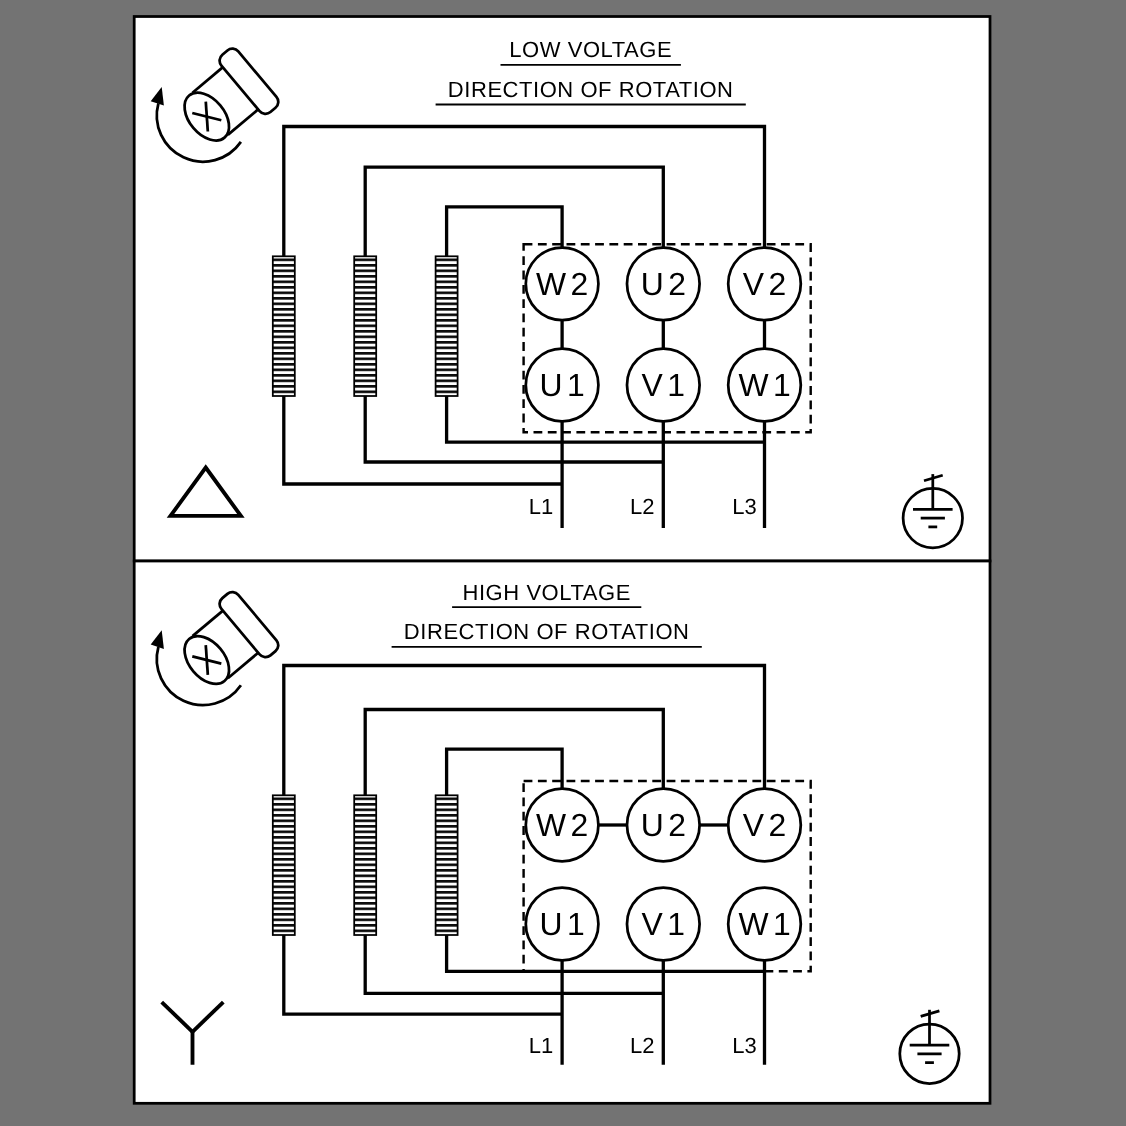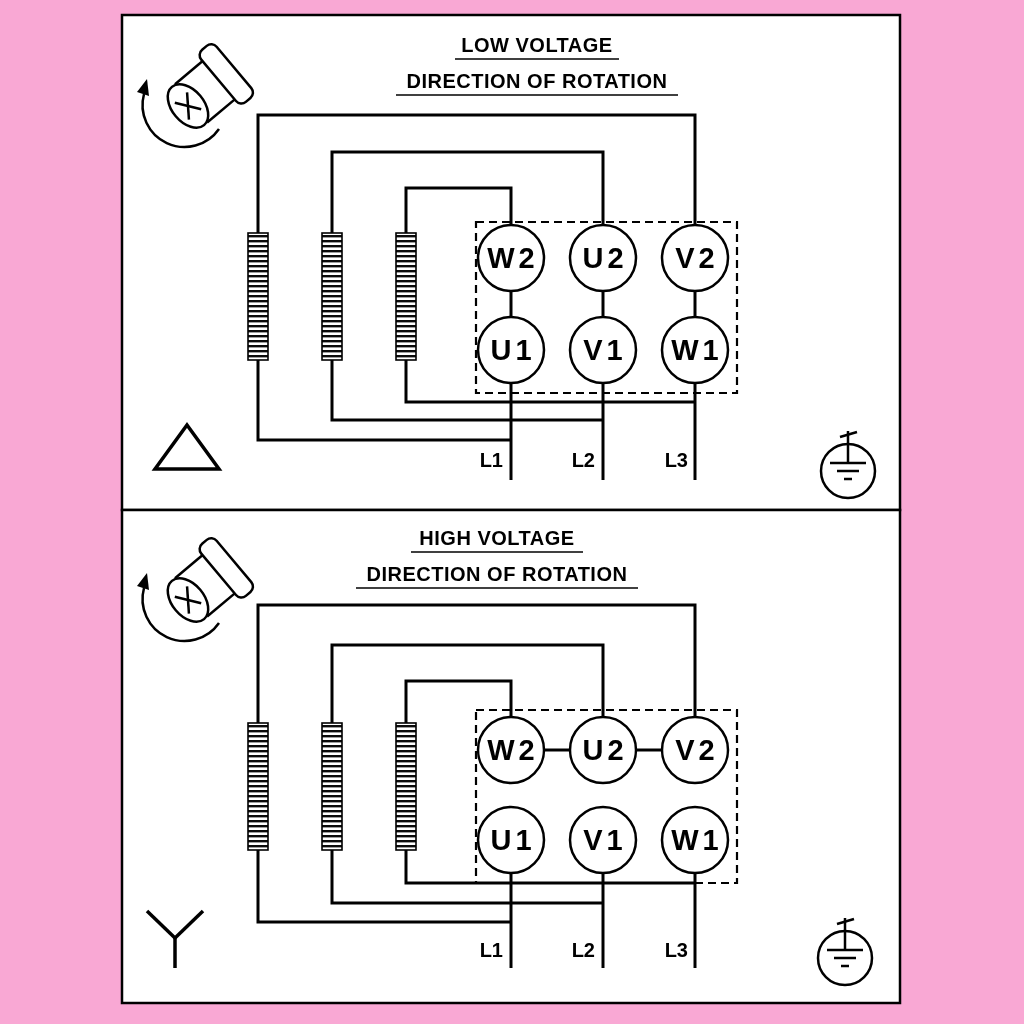--- a/index.html
+++ b/index.html
@@ -7,22 +7,21 @@
     padding: 0;
     background: #ffffff;
     width: 1024px;
     height: 1024px;
     font-family: "Liberation Sans", sans-serif;
   }
   .stage {
     position: relative;
     width: 1024px;
     height: 1024px;
-    background: #f9a8d4;
-    font-weight: bold;
+    background: #737373;
   }
   svg { display: block; }
   svg text {
     font-family: "Liberation Sans", sans-serif;
     fill: #000000;
   }
   .title-text {
     font-size: 20px;
     letter-spacing: 0.5px;
   }

